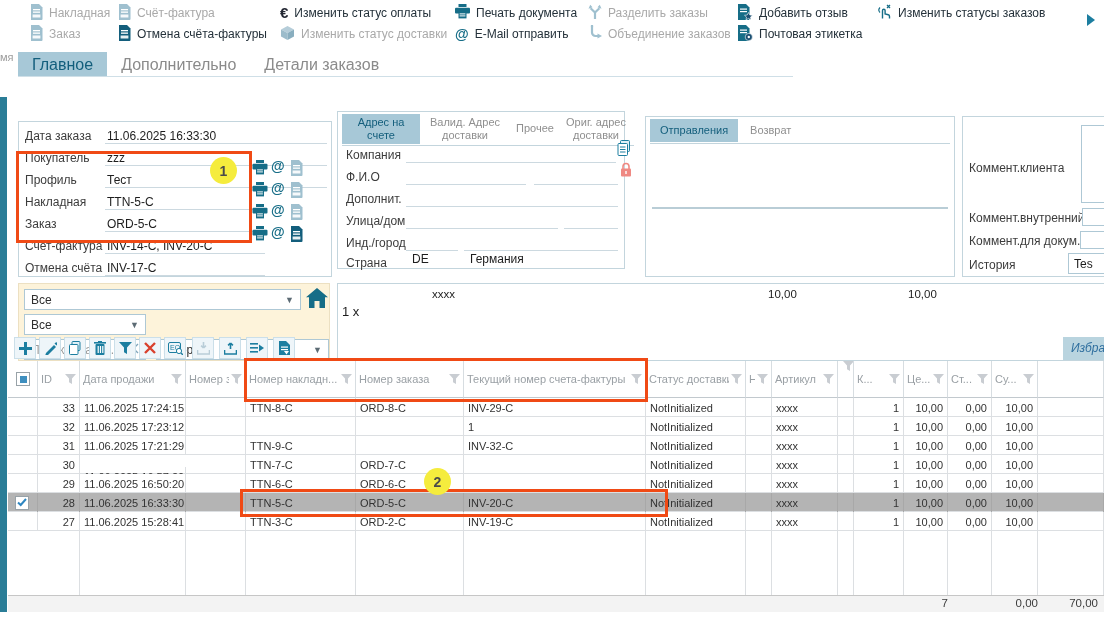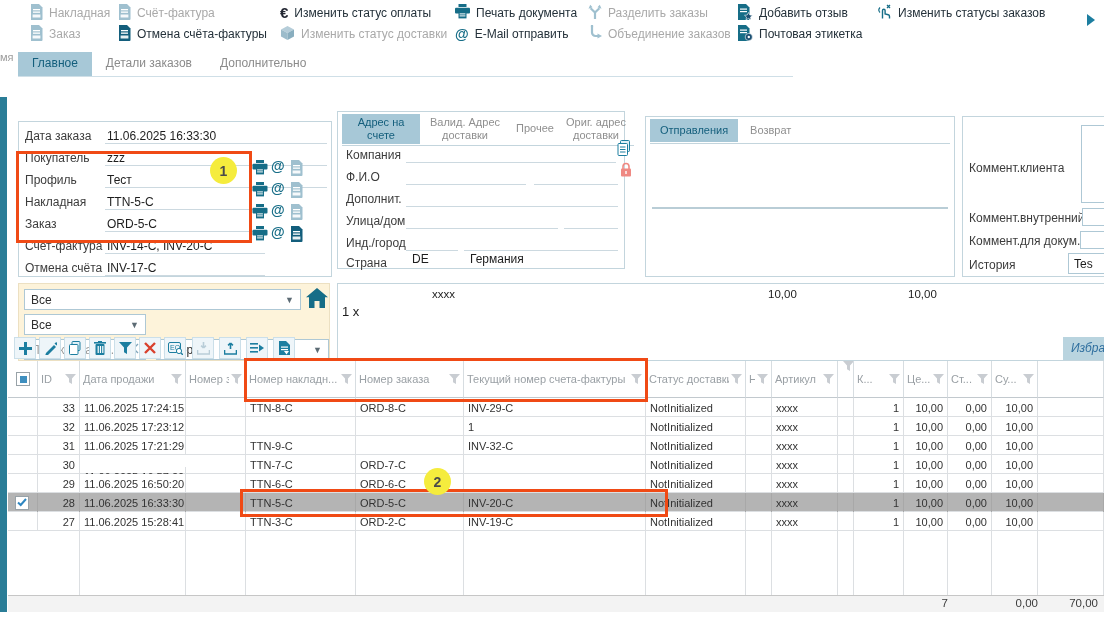--- a/index.html
+++ b/index.html
@@ -14,21 +14,21 @@
 
   
   .tbi { position:absolute; height:18px; display:flex; align-items:center; gap:6px; white-space:nowrap; cursor:default; }
   .tbl { font-size:12px; color:#24313a; }
   .tbl.dis { color:#a9a9a9; }
   .euro-glyph { font-weight:bold; font-size:15px; color:#232733; line-height:16px; }
   .at-glyph { font-weight:bold; font-size:14px; color:#166d87; line-height:16px; }
 
   
   .tabstrip { position:absolute; left:18px; top:52px; width:775px; height:25px; border-bottom:1px solid #cfdfe7; display:flex; }
-  .mtab { padding:4px 14px 5px 14px; font-size:12px; color:#8b8b8b; cursor:default; }
+  .mtab { padding:4px 14px 5px 14px; font-size:16px; color:#8b8b8b; cursor:default; }
   .mtab.active { background:#a7c8d7; color:#135e7c; }
 
   
   .panel { position:absolute; border:1px solid #c3d5dd; background:#fff;margin-top:31px; }
   .flabel { position:absolute; font-size:12px; color:#3c3c3c; white-space:nowrap; }
   .fvalue { position:absolute; font-size:12px; color:#1d1d1d; white-space:nowrap; }
   .uline { position:absolute; border-bottom:1px solid #ccd9e0; height:1px; }
 
   .subtab { font-size:11px; color:#8f8f8f; text-align:center; line-height:13px; padding:2px 4px; cursor:default; }
   .subtab.active { background:#a7c8d7; color:#135e7c; }
@@ -181,22 +181,22 @@
     <svg width="10" height="14" viewBox="0 0 10 14">
         <polygon points="1,1 9,7 1,13" fill="#1c7ea0"></polygon>
       </svg>
   </div>
 
   <span class="clipped-frag">мя</span>
   <div class="sidestrip"></div>
 
   <div class="tabstrip">
     <div class="mtab active">Главное</div>
+    <div class="mtab">Дополнительно</div>
     <div class="mtab">Детали заказов</div>
-    <div class="mtab">Дополнительно</div>
   </div>
 
   <div class="panel" style="left:18px;top:90px;width:314px;height:156px">
     <span class="flabel" style="left:6px;top:7px">Дата заказа</span>
     <span class="fvalue" style="left:88px;top:7px">11.06.2025 16:33:30</span>
     <div class="uline" style="left:86px;top:21px;width:222px"></div>
     <span class="flabel" style="left:6px;top:29px">Покупатель</span>
     <span class="fvalue" style="left:88px;top:29px">zzz</span>
     <div class="uline" style="left:86px;top:43px;width:222px"></div>
     <span class="flabel" style="left:6px;top:51px">Профиль</span>

